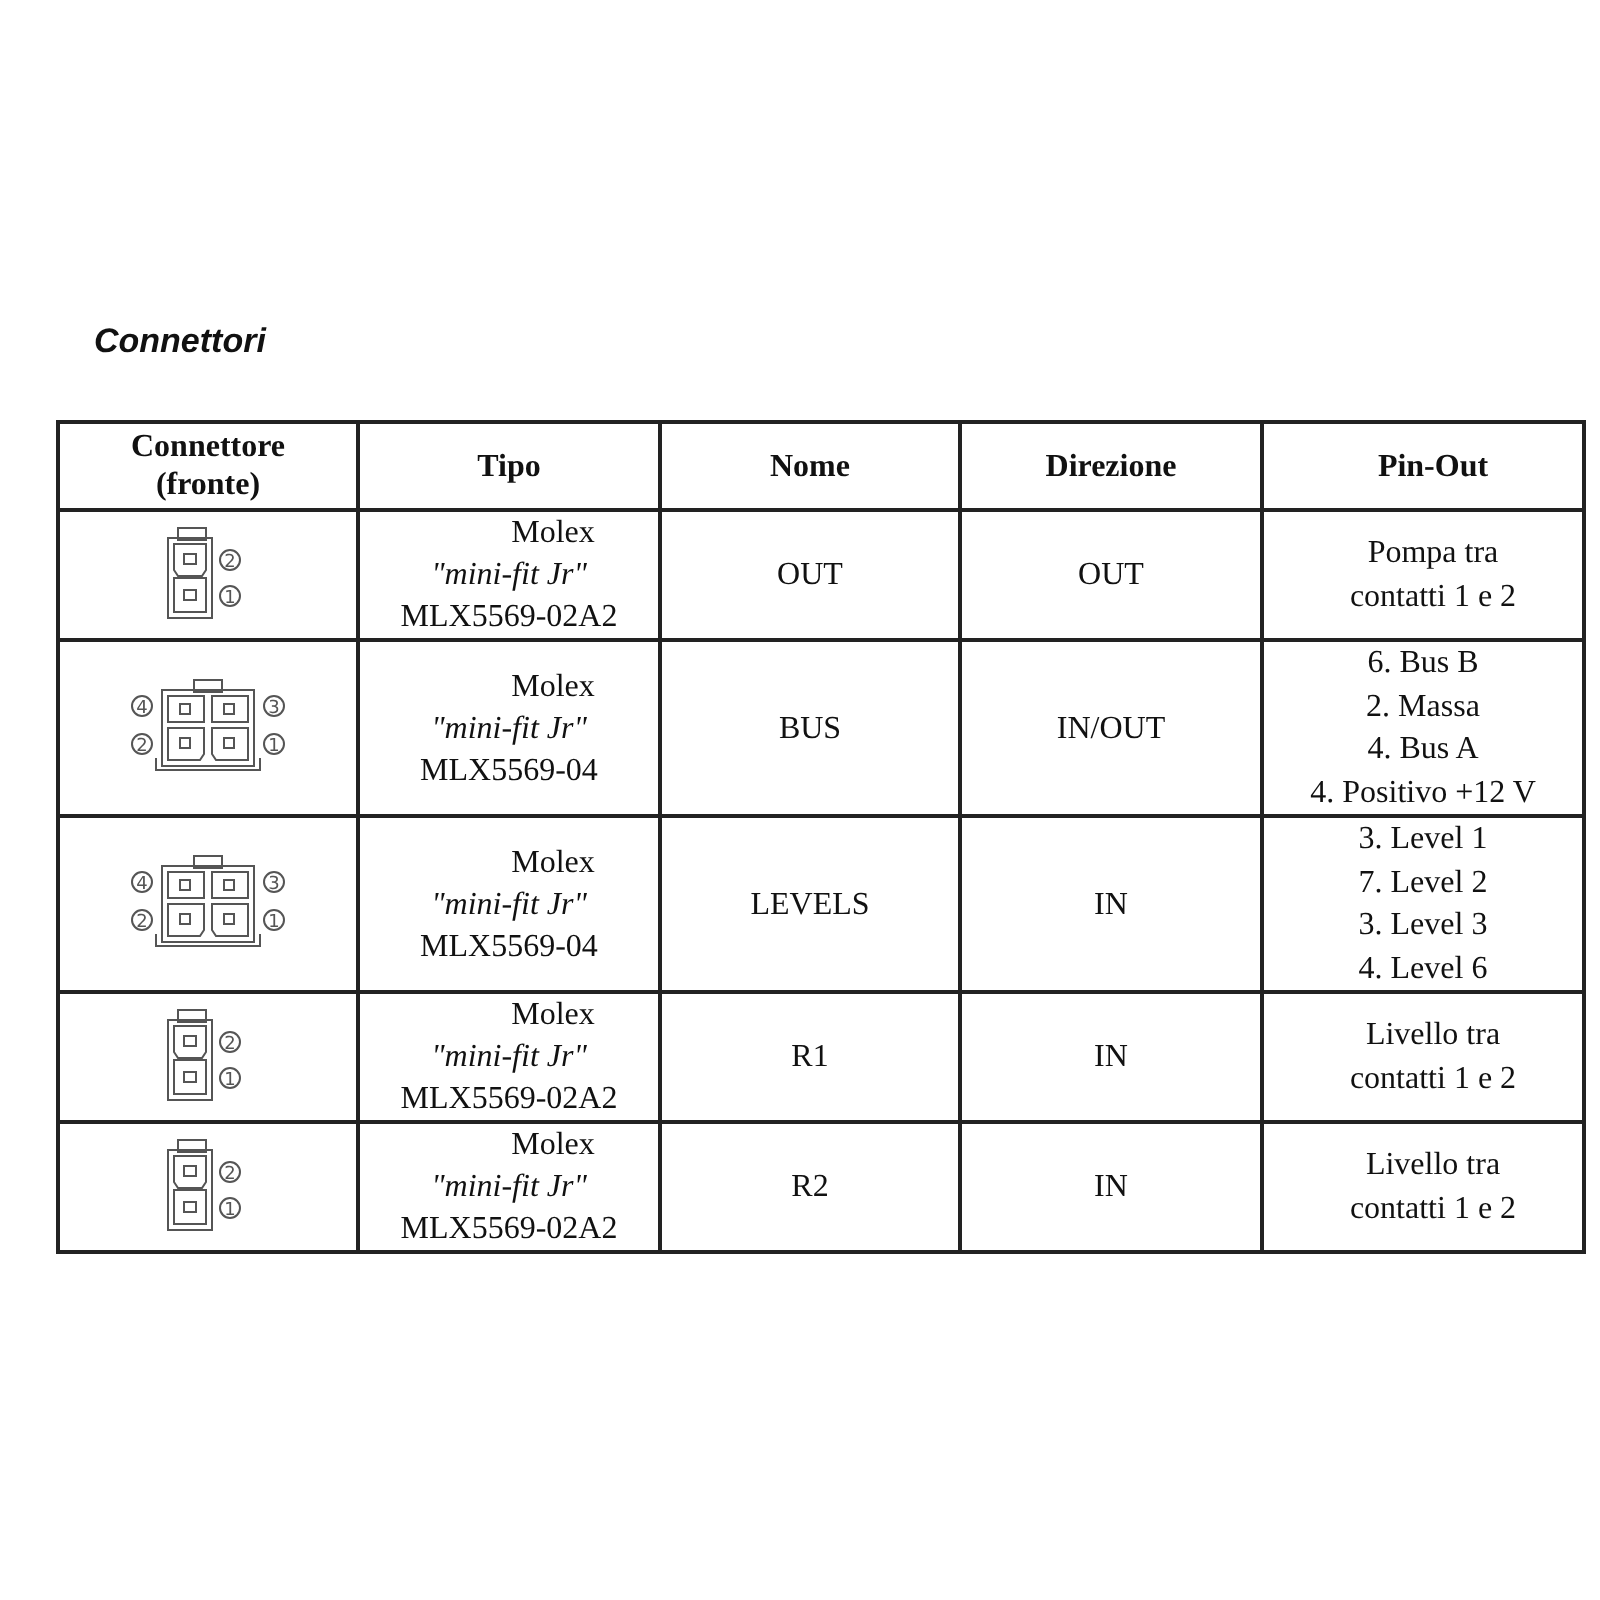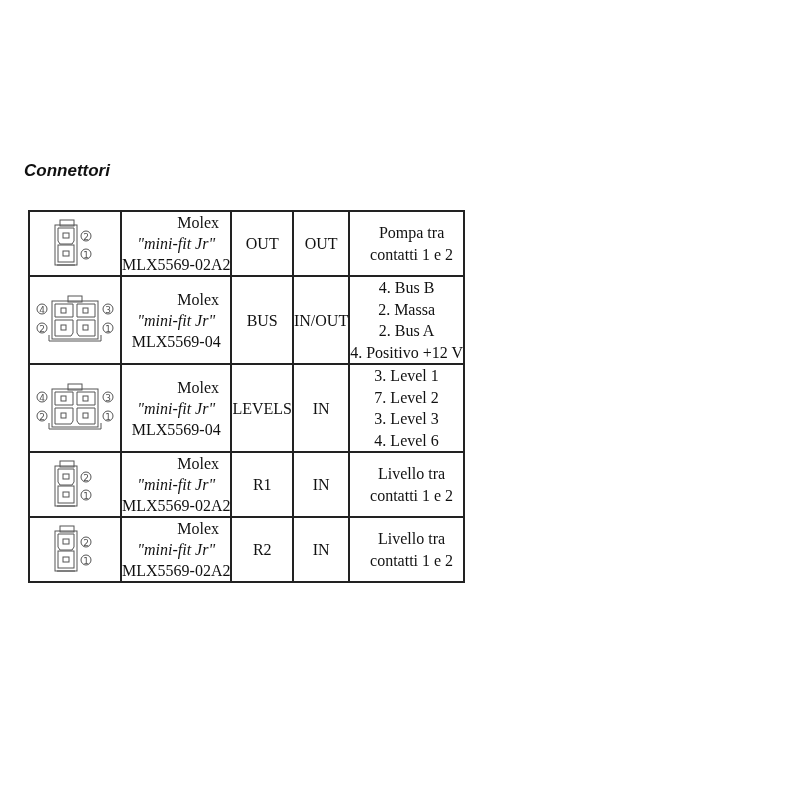--- a/index.html
+++ b/index.html
@@ -1,18 +1,18 @@
 <!DOCTYPE html>
 <html><head>
 <meta charset="utf-8">
 <style>
   html, body { margin: 0; padding: 0; background: #ffffff; }
   body { width: 800px; height: 800px; position: relative; overflow: hidden; }
   .title {
-    position: absolute; left: 24px; top: 161px;
+    position: absolute; left: 47px; top: 161px;
     font-family: "Liberation Sans", sans-serif;
     font-weight: bold; font-style: italic; font-size: 17px; color: #111;
   }
   table.conn {
     position: absolute; left: 28px; top: 210px;
     border-collapse: collapse;
     font-family: "Liberation Serif", serif;
     color: #111;
   }
   table.conn td, table.conn th {
@@ -35,20 +35,30 @@
   .icon-wrap { display: flex; justify-content: center; align-items: center; }
   svg { display: block; }
 </style>
 </head>
 <body>
 
 <div class="title">Connettori</div>
 
 <table class="conn">
   <tbody>
+      <tr class="r-head">
+    <th class="c1">
+      <span style="display:block">Connettore</span>
+      <span style="display:block">(fronte)</span>
+    </th>
+    <th class="c2">Tipo</th>
+    <th class="c3">Nome</th>
+    <th class="c4">Direzione</th>
+    <th class="c5" style="padding-left:10px">Pin-Out</th>
+  </tr>
 
   <tr class="r1">
     <td>
       <div class="icon-wrap">
         <svg width="60" height="50" viewBox="0 0 60 50">
           <g fill="none" stroke="#555" stroke-width="1">
             <rect x="15" y="1" width="14" height="6"></rect>
             <rect x="10" y="6" width="22" height="40"></rect>
             <path d="M13 9 H29 V22 L27 25 H15 L13 22 Z"></path>
             <rect x="13" y="26" width="16" height="17"></rect>
@@ -105,23 +115,23 @@
       </div>
     </td>
     <td class="tipo">
       <span class="line1">Molex</span>
       <span class="line2">"mini-fit Jr"</span>
       <span class="line3">MLX5569-04</span>
     </td>
     <td>BUS</td>
     <td>IN/OUT</td>
     <td class="pin-lines">
-      <span>4. Bus B</span>
+      <span>6. Bus B</span>
       <span>2. Massa</span>
-      <span>2. Bus A</span>
+      <span>4. Bus A</span>
       <span>4. Positivo +12 V</span>
     </td>
   </tr>
 
   <tr class="r3">
     <td>
       <div class="icon-wrap">
         <svg width="90" height="50" viewBox="0 0 90 50">
           <g fill="none" stroke="#555" stroke-width="1">
             <rect x="38" y="1" width="14" height="6"></rect>

